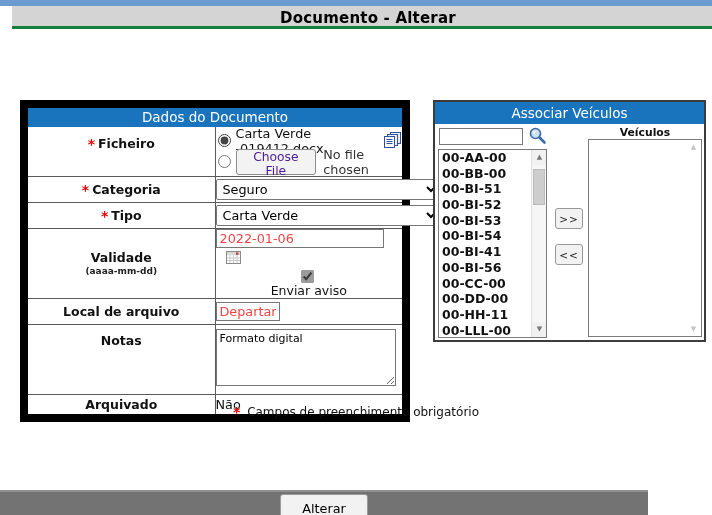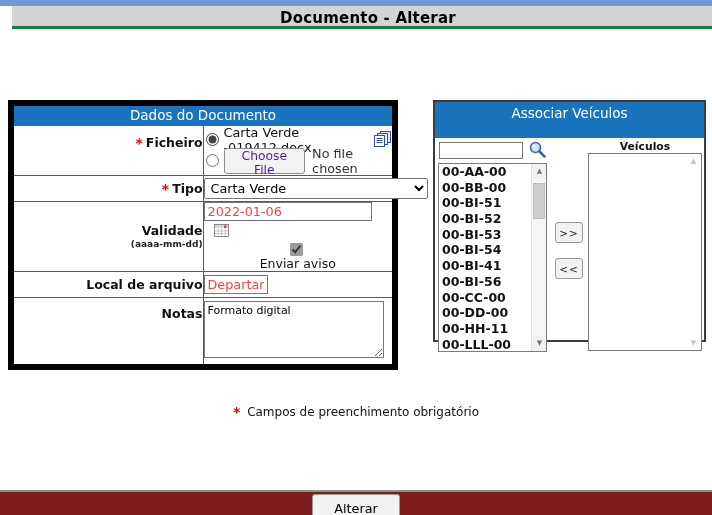--- a/index.html
+++ b/index.html
@@ -13,30 +13,30 @@
   .top-strip { position:absolute; top:0; left:0; width:712px; height:6px; background:#6b9bd1; }
   .title-bar {
     position:absolute; top:6px; left:12px; width:712px; height:23px;
     background:#d4d4d4; border-bottom:3px solid #15803d;
     text-align:center; line-height:23px;
   }
   .title-bar span { font-size:15px; font-weight:bold; color:#000; letter-spacing:.2px; }
 
   
   table.doc-table {
-    position:absolute; left:8px; top:100px;
+    position:absolute; left:20px; top:100px;
     border-collapse:collapse; table-layout:fixed; width:390px;
-    border:6px solid #000000;
+    border:8px solid #000000;
   }
   table.doc-table td, table.doc-table th { border:1px solid #5a5a5a; padding:0; vertical-align:middle; }
   table.doc-table th.panel-hdr {
     height:22px; background:#1973bd; color:#fff; font-weight:normal;
     font-size:13.5px; text-align:center; border:1px solid #1973bd;
   }
-  td.lbl { width:120px; text-align:right; padding:4px 6px 4px 2px; font-size:12.5px; font-weight:bold; }
+  td.lbl { width:120px; text-align:center; padding:4px 6px 4px 2px; font-size:12.5px; font-weight:bold; }
   td.lbl .lblwrap { display:block; }
   td.ctl { width:268px; padding:3px 4px 3px 5px; font-size:13px; }
   .req { color:#e60000; font-weight:bold; font-size:14px; margin-right:3px; position:relative; top:1px; }
   .hint { display:block; font-size:9px; font-weight:bold; color:#222; margin-top:1px; }
   .toplbl { vertical-align:top !important; padding-top:8px !important; }
 
   .file-line { display:flex; align-items:center; height:20px; margin:1px 0; }
   input[type="radio"] { width:13px; height:13px; margin:0 5px 0 2px; accent-color:#444; }
   input[type="checkbox"] { width:13px; height:13px; margin:0 4px 0 1px; accent-color:#9b9b9b; }
   .fname { font-size:12.8px; color:#111; }
@@ -60,21 +60,21 @@
   .aviso-line { display:flex; align-items:center; margin-top:4px; font-size:12.5px;flex-direction:column; }
   .local-input { width:64px; }
   textarea.notas {
     width:180px; height:57px; font-family:inherit; font-size:11px;
     border:1px solid #767676; padding:2px 3px; resize:both; margin:3px 0;
   }
   .plain-val { font-size:12.8px; }
 
   
   .veh-panel { position:absolute; left:433px; top:100px; width:273px; height:242px; border:2px solid #3c3c3c; background:#fff; }
-  .veh-header { height:36px; background:#1973bd; color:#fff; font-size:13.5px; text-align:center; line-height:22px; }
+  .veh-header { height:22px; background:#1973bd; color:#fff; font-size:13.5px; text-align:center; line-height:22px; }
   .veh-body { position:relative; width:100%; height:218px; }
   .veh-search { position:absolute; left:4px; top:4px; width:84px; height:17px; border:1px solid #777; font-family:inherit; font-size:12px; padding:0 2px; }
   .search-icon { position:absolute; left:93px; top:2px; cursor:pointer; }
   .listbox { position:absolute; border:1px solid #7a7a7a; background:#fff; overflow:hidden; }
   .lb-avail { left:3px; top:25px; width:109px; height:189px; }
   .lb-items { position:absolute; left:0; top:0; right:15px; bottom:0;font-weight:bold; }
   .lb-item { height:15.7px; line-height:15.7px; font-size:12.5px; padding-left:3px; white-space:nowrap; }
   
   .sb { position:absolute; top:0; right:0; width:15px; height:100%; background:#f6f6f6; border-left:1px solid #e0e0e0; }
   .sb .arrow { position:absolute; left:0; width:15px; height:15px; background:#f1f1f1; color:#777; font-size:7px; text-align:center; line-height:15px; }
@@ -88,21 +88,21 @@
     font-family:inherit; font-size:10.5px; color:#222; letter-spacing:1px; padding:0;
   }
   .mv-add { top:84px; } .mv-remove { top:120px; }
   .assoc-label { position:absolute; left:150px; top:2px; width:120px; text-align:center; font-size:10.8px; font-weight:bold; color:#111; }
   .lb-assoc { left:153px; top:15px; width:114px; height:198px; }
   .ghost-arrow { position:absolute; right:2px; width:11px; font-size:7px; color:#c4c4c4; text-align:center; }
   .ghost-arrow.up { top:3px; } .ghost-arrow.down { bottom:3px; }
 
   
   .req-note { position:absolute; left:0; top:403px; width:712px; text-align:center; font-size:12px; color:#111; }
-  .bottom-bar { position:absolute; left:0; top:490px; width:712px; height:25px; background:#7f1d1d; border-top:2px solid #8f8f8f; }
+  .bottom-bar { position:absolute; left:0; top:490px; width:648px; height:25px; background:#737373; border-top:2px solid #8f8f8f; }
   .submit-btn {
     position:absolute; left:50%; transform:translateX(-50%); top:2px;
     width:88px; height:28px; background:#f2f2f2; border:1px solid #9a9a9a;
     border-radius:3px 3px 0 0; font-family:inherit; font-size:12.8px; color:#000; padding-top:2px;
   }
 </style>
 </head>
 <body>
 
 <div id="app">
@@ -138,20 +138,30 @@
           </span>
         </div>
         <div class="file-line">
           <input type="radio" name="filesrc" style="">
           <button class="choosefile">Choose File</button>
           <span class="nofile">No file chosen</span>
         </div>
       </td>
     </tr>
 
+    <tr style="height:26px">
+      <td class="lbl">
+        <span class="req">*</span><span>Categoria</span>
+      </td>
+      <td class="ctl">
+        <select class="sel">
+          <option>Seguro</option>
+        </select>
+      </td>
+    </tr>
 
     <tr style="height:26px">
       <td class="lbl">
         <span class="req">*</span><span>Tipo</span>
       </td>
       <td class="ctl">
         <select class="sel">
           <option>Carta Verde</option>
         </select>
       </td>
@@ -196,20 +206,28 @@
 
     <tr style="height:70px">
       <td class="lbl toplbl">
         <span>Notas</span>
       </td>
       <td class="ctl">
         <textarea class="notas" style="">Formato digital</textarea>
       </td>
     </tr>
 
+    <tr style="height:24px">
+      <td class="lbl">
+        <span>Arquivado</span>
+      </td>
+      <td class="ctl">
+        <span class="plain-val">Não</span>
+      </td>
+    </tr>
   </tbody>
     </table>
 
   <div class="veh-panel">
     <div class="veh-header">Associar Veículos</div>
     <div class="veh-body">
       <input class="veh-search" value="" style="">
       <span class="search-icon">
         <svg width="19" height="19" viewBox="0 0 19 19">
           <circle cx="7.5" cy="7.5" r="5" fill="#cfe0f2" stroke="#3a68a8" stroke-width="1.6"></circle>

